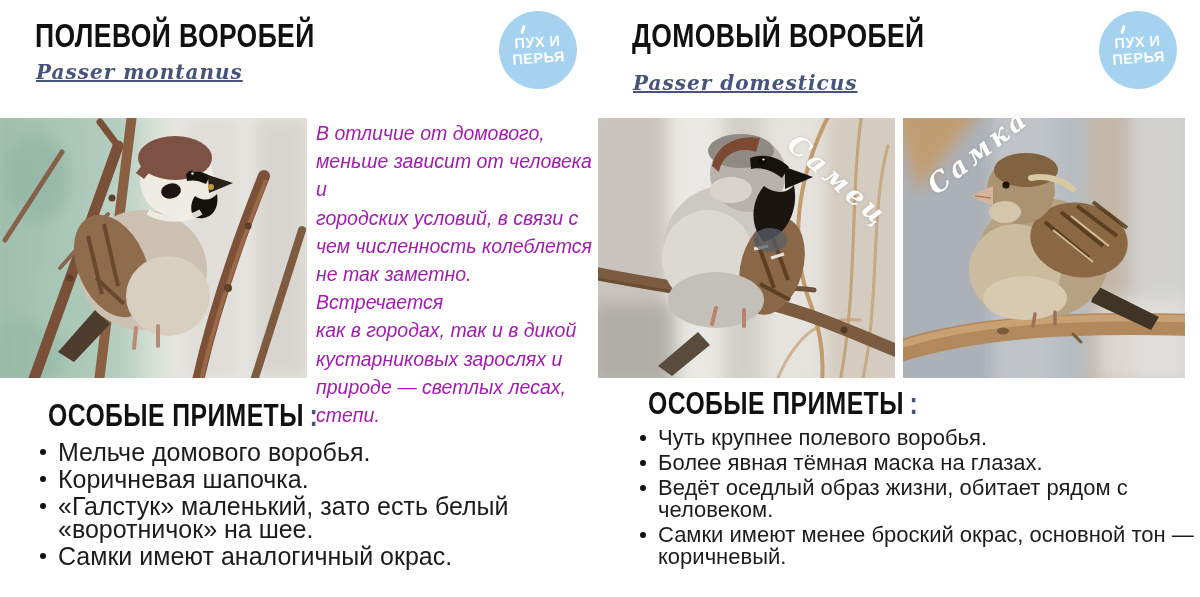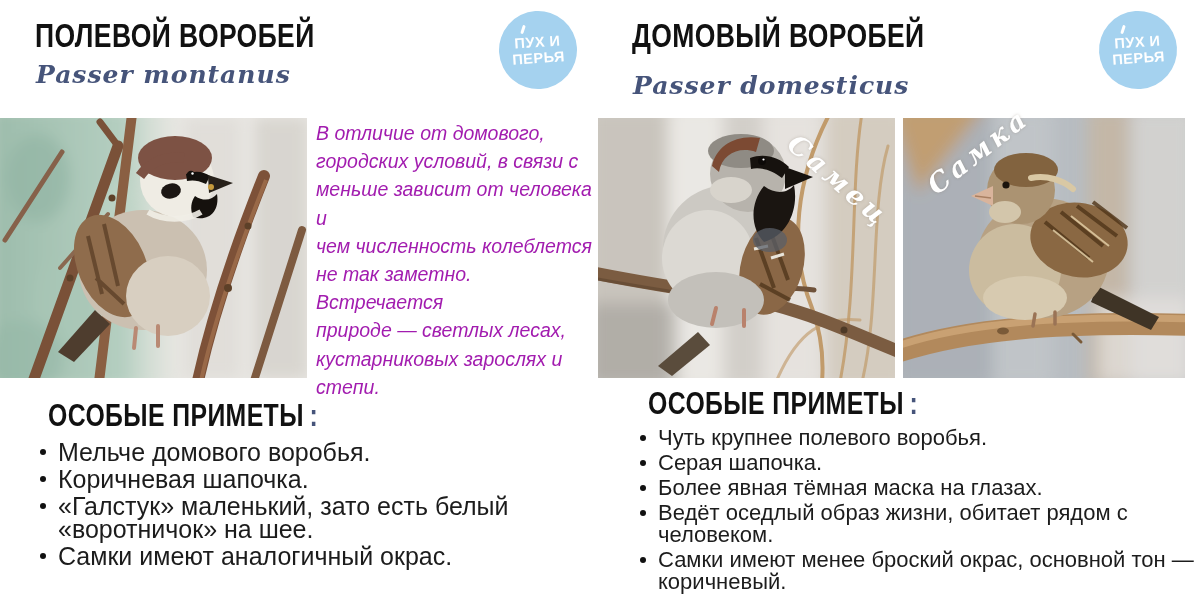--- a/index.html
+++ b/index.html
@@ -7,21 +7,21 @@
     position:relative;width:1200px;height:597px;background:#ffffff;overflow:hidden;
     font-family:"Liberation Sans",sans-serif;color:#1e1e1e;
   }
   
   .species-title{
     position:absolute;font-weight:800;font-size:34px;line-height:1;letter-spacing:0.5px;
     color:#111;white-space:nowrap;transform:scaleX(0.78);transform-origin:left top;
   }
   .latin{
     position:absolute;font-family:"DejaVu Serif",serif;font-style:italic;font-weight:700;
-    font-size:25px;color:#46547a;letter-spacing:1px;white-space:nowrap;
+    font-size:20px;color:#46547a;letter-spacing:1px;white-space:nowrap;text-decoration:underline;
   }
   
   .badge{
     position:absolute;width:78px;height:78px;border-radius:50%;background:#a5d2ef;
     display:flex;flex-direction:column;align-items:center;justify-content:center;
     transform:rotate(-4deg);
   }
   .badge .bline{color:#fff;font-weight:800;font-size:14.5px;line-height:16px;letter-spacing:0.5px;white-space:nowrap;}
   .badge .feather{position:absolute;top:13px;left:24px;width:3px;height:9px;background:#fff;border-radius:2px;transform:rotate(22deg);}
   
@@ -117,26 +117,27 @@
     <g>
       <path d="M196,272 C212,196 240,118 264,58" stroke="#7d5138" stroke-width="12" fill="none" stroke-linecap="round"></path>
       <path d="M199,272 C215,196 243,120 266,62" stroke="#a06f4c" stroke-width="4" fill="none" opacity="0.8"></path>
       <circle cx="228" cy="170" r="4" fill="#5d4028"></circle>
       <circle cx="248" cy="108" r="3.5" fill="#5d4028"></circle>
     </g>
   </svg>
 
   <div class="description">
     <div>В отличие от домового,</div>
+    <div>меньше зависит от человека и</div>
     <div>городских условий, в связи с</div>
-    <div>меньше зависит от человека и</div>
     <div>чем численность колеблется</div>
     <div>не так заметно. Встречается</div>
+    <div>как в городах, так и в дикой</div>
+    <div>кустарниковых зарослях и</div>
     <div>природе — светлых лесах,</div>
-    <div>кустарниковых зарослях и</div>
     <div>степи.</div>
   </div>
 
   <div class="features-heading" style="left:48px;top:400px;">
     <span>ОСОБЫЕ ПРИМЕТЫ</span><span class="colon">:</span>
   </div>
   <ul class="features features-left" style="left:36px;top:441px;width:560px;">
     <li>Мельче домового воробья.</li>
     <li>Коричневая шапочка.</li>
     <li>«Галстук» маленький, зато есть белый «воротничок» на шее.</li>
@@ -246,19 +247,18 @@
   </svg>
 
   <div class="photo-label label-male">Самец</div>
   <div class="photo-label label-female">Самка</div>
 
   <div class="features-heading" style="left:648px;top:388px;">
     <span>ОСОБЫЕ ПРИМЕТЫ</span><span class="colon">:</span>
   </div>
   <ul class="features features-right" style="left:636px;top:427px;width:558px;">
     <li>Чуть крупнее полевого воробья.</li>
-    <li>Серая шапочка.</li>
     <li>Более явная тёмная маска на глазах.</li>
     <li>Ведёт оседлый образ жизни, обитает рядом с человеком.</li>
     <li>Самки имеют менее броский окрас, основной тон — коричневый.</li>
   </ul>
 
 </div>
 
 </body></html>

